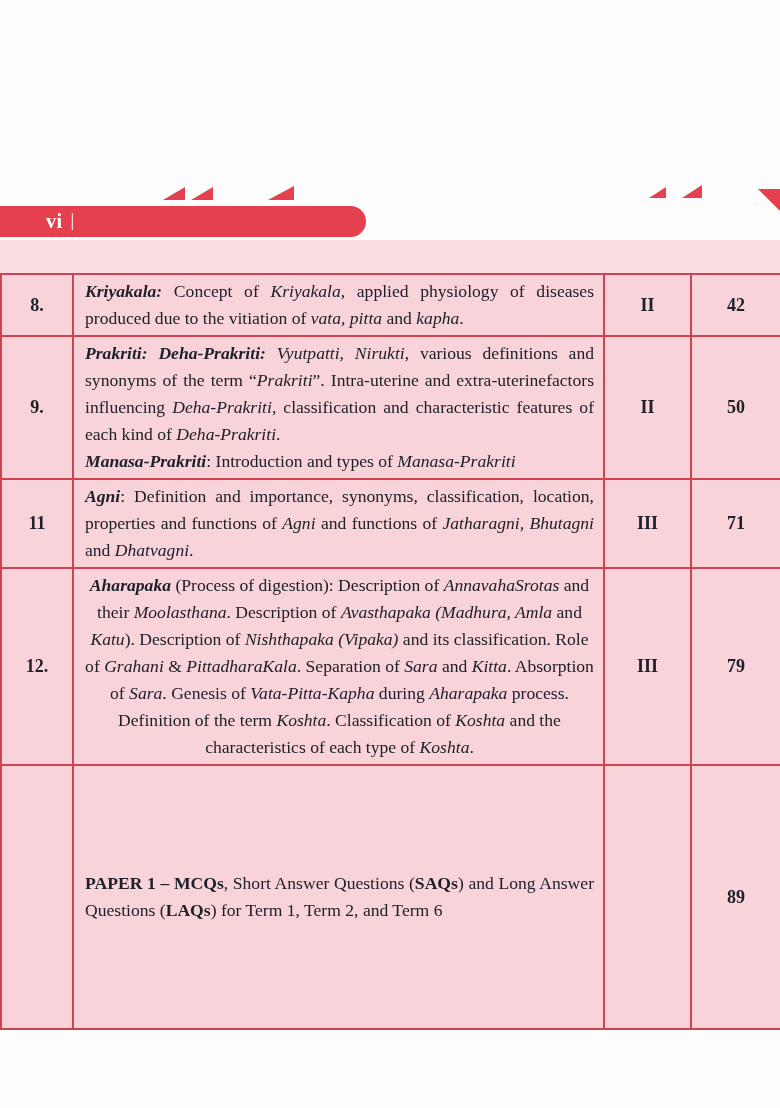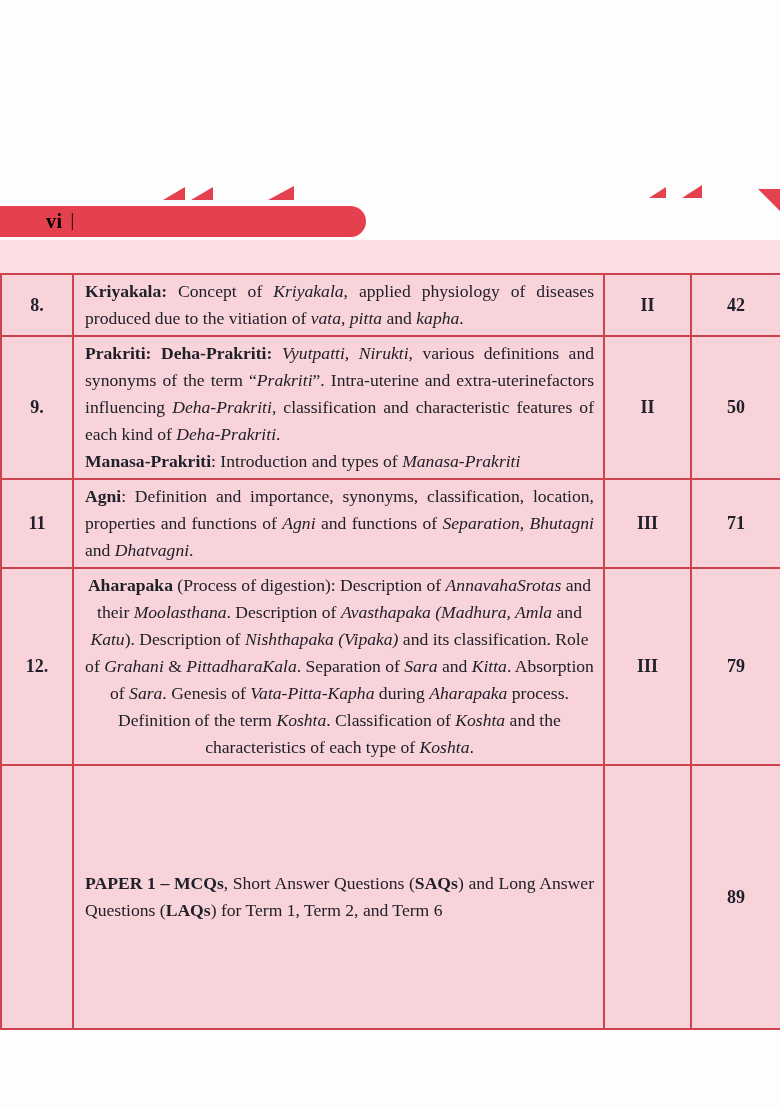--- a/index.html
+++ b/index.html
@@ -27,21 +27,21 @@
   .tri.t2{left:191px;top:187px;border-left:22px solid transparent;border-bottom:13px solid var(--accent-red);}
   .tri.t3{left:268px;top:186px;border-left:26px solid transparent;border-bottom:14px solid var(--accent-red);}
   .tri.t4{left:649px;top:187px;border-left:17px solid transparent;border-bottom:11px solid var(--accent-red);}
   .tri.t5{left:682px;top:185px;border-left:20px solid transparent;border-bottom:13px solid var(--accent-red);}
   .tri.t6{left:758px;top:189px;border-left:27px solid transparent;border-top:27px solid var(--accent-red);}
   
   .banner{
     position:absolute;left:0;top:206px;width:366px;height:31px;
     background:var(--accent-red);
     border-radius:0 16px 16px 0;
-    color:#000000;display:flex;align-items:center;
+    color:#ffffff;display:flex;align-items:center;
     padding-left:46px;box-sizing:border-box;
     font-weight:bold;font-size:20px;letter-spacing:.5px;
     white-space:nowrap;
   }
   .banner .sep{margin:0 8px;font-weight:normal;font-size:18px;transform:translateY(-1px);}
   
   table.toc{
     position:absolute;left:0;top:273px;width:780px;
     border-collapse:collapse;table-layout:fixed;
   }
@@ -52,21 +52,21 @@
     box-sizing:border-box;
   }
   td.cell-num,td.cell-term,td.cell-page{
     text-align:center;font-weight:bold;font-size:18px;
   }
   td.cell-desc{
     padding:3px 9px 3px 11px;
     font-size:17.6px;line-height:27px;
     text-align:justify;
   }
-  .seg-bi{font-weight:bold;margin-top:40px;}
+  .seg-bi{font-weight:bold;font-style:italic;margin-top:40px;}
   .seg-i{font-style:italic;}
   .seg-b{font-weight:bold;}
   table.toc tr:nth-child(1) td{height:62px;}
   table.toc tr:nth-child(2) td{height:104px;}
   table.toc tr:nth-child(3) td{height:37px;}
   table.toc tr:nth-child(4) td{height:84px;text-align:center;}
   table.toc tr:nth-child(5) td{height:264px;}
   table.toc tr:nth-child(6) td{height:59px;}
 </style>
 </head>
@@ -101,21 +101,21 @@
         <td class="cell-page">42</td>
       </tr>
       <tr>
         <td class="cell-num">9.</td>
         <td class="cell-desc"><span class="seg-bi">Prakriti: Deha-Prakriti:</span><span> </span><span class="seg-i">Vyutpatti, Nirukti</span><span>, various definitions and synonyms of the term “</span><span class="seg-i">Prakriti</span><span>”. Intra-uterine and extra-uterinefactors influencing </span><span class="seg-i">Deha-Prakriti</span><span>, classification and characteristic features of each kind of </span><span class="seg-i">Deha-Prakriti</span><span>.</span><br><span class="seg-bi">Manasa-Prakriti</span><span>: Introduction and types of </span><span class="seg-i">Manasa-Prakriti</span></td>
         <td class="cell-term">II</td>
         <td class="cell-page">50</td>
       </tr>
       <tr>
         <td class="cell-num">11</td>
-        <td class="cell-desc"><span class="seg-bi">Agni</span><span>: Definition and importance, synonyms, classification, location, properties and functions of </span><span class="seg-i">Agni</span><span> and functions of </span><span class="seg-i">Separation, Bhutagni</span><span> and </span><span class="seg-i">Dhatvagni</span><span>.</span></td>
+        <td class="cell-desc"><span class="seg-bi">Agni</span><span>: Definition and importance, synonyms, classification, location, properties and functions of </span><span class="seg-i">Agni</span><span> and functions of </span><span class="seg-i">Jatharagni, Bhutagni</span><span> and </span><span class="seg-i">Dhatvagni</span><span>.</span></td>
         <td class="cell-term">III</td>
         <td class="cell-page">71</td>
       </tr>
       <tr>
         <td class="cell-num">12.</td>
         <td class="cell-desc"><span class="seg-bi">Aharapaka</span><span> (Process of digestion): Description of </span><span class="seg-i">AnnavahaSrotas</span><span> and their </span><span class="seg-i">Moolasthana</span><span>. Description of </span><span class="seg-i">Avasthapaka (Madhura, Amla</span><span> and </span><span class="seg-i">Katu</span><span>). Description of </span><span class="seg-i">Nishthapaka (Vipaka)</span><span> and its classification. Role of </span><span class="seg-i">Grahani</span><span> &amp; </span><span class="seg-i">PittadharaKala</span><span>. Separation of </span><span class="seg-i">Sara</span><span> and </span><span class="seg-i">Kitta</span><span>. Absorption of </span><span class="seg-i">Sara</span><span>. Genesis of </span><span class="seg-i">Vata-Pitta-Kapha</span><span> during </span><span class="seg-i">Aharapaka</span><span> process. Definition of the term </span><span class="seg-i">Koshta</span><span>. Classification of </span><span class="seg-i">Koshta</span><span> and the characteristics of each type of </span><span class="seg-i">Koshta</span><span>.</span></td>
         <td class="cell-term">III</td>
         <td class="cell-page">79</td>
       </tr>
       <tr>

